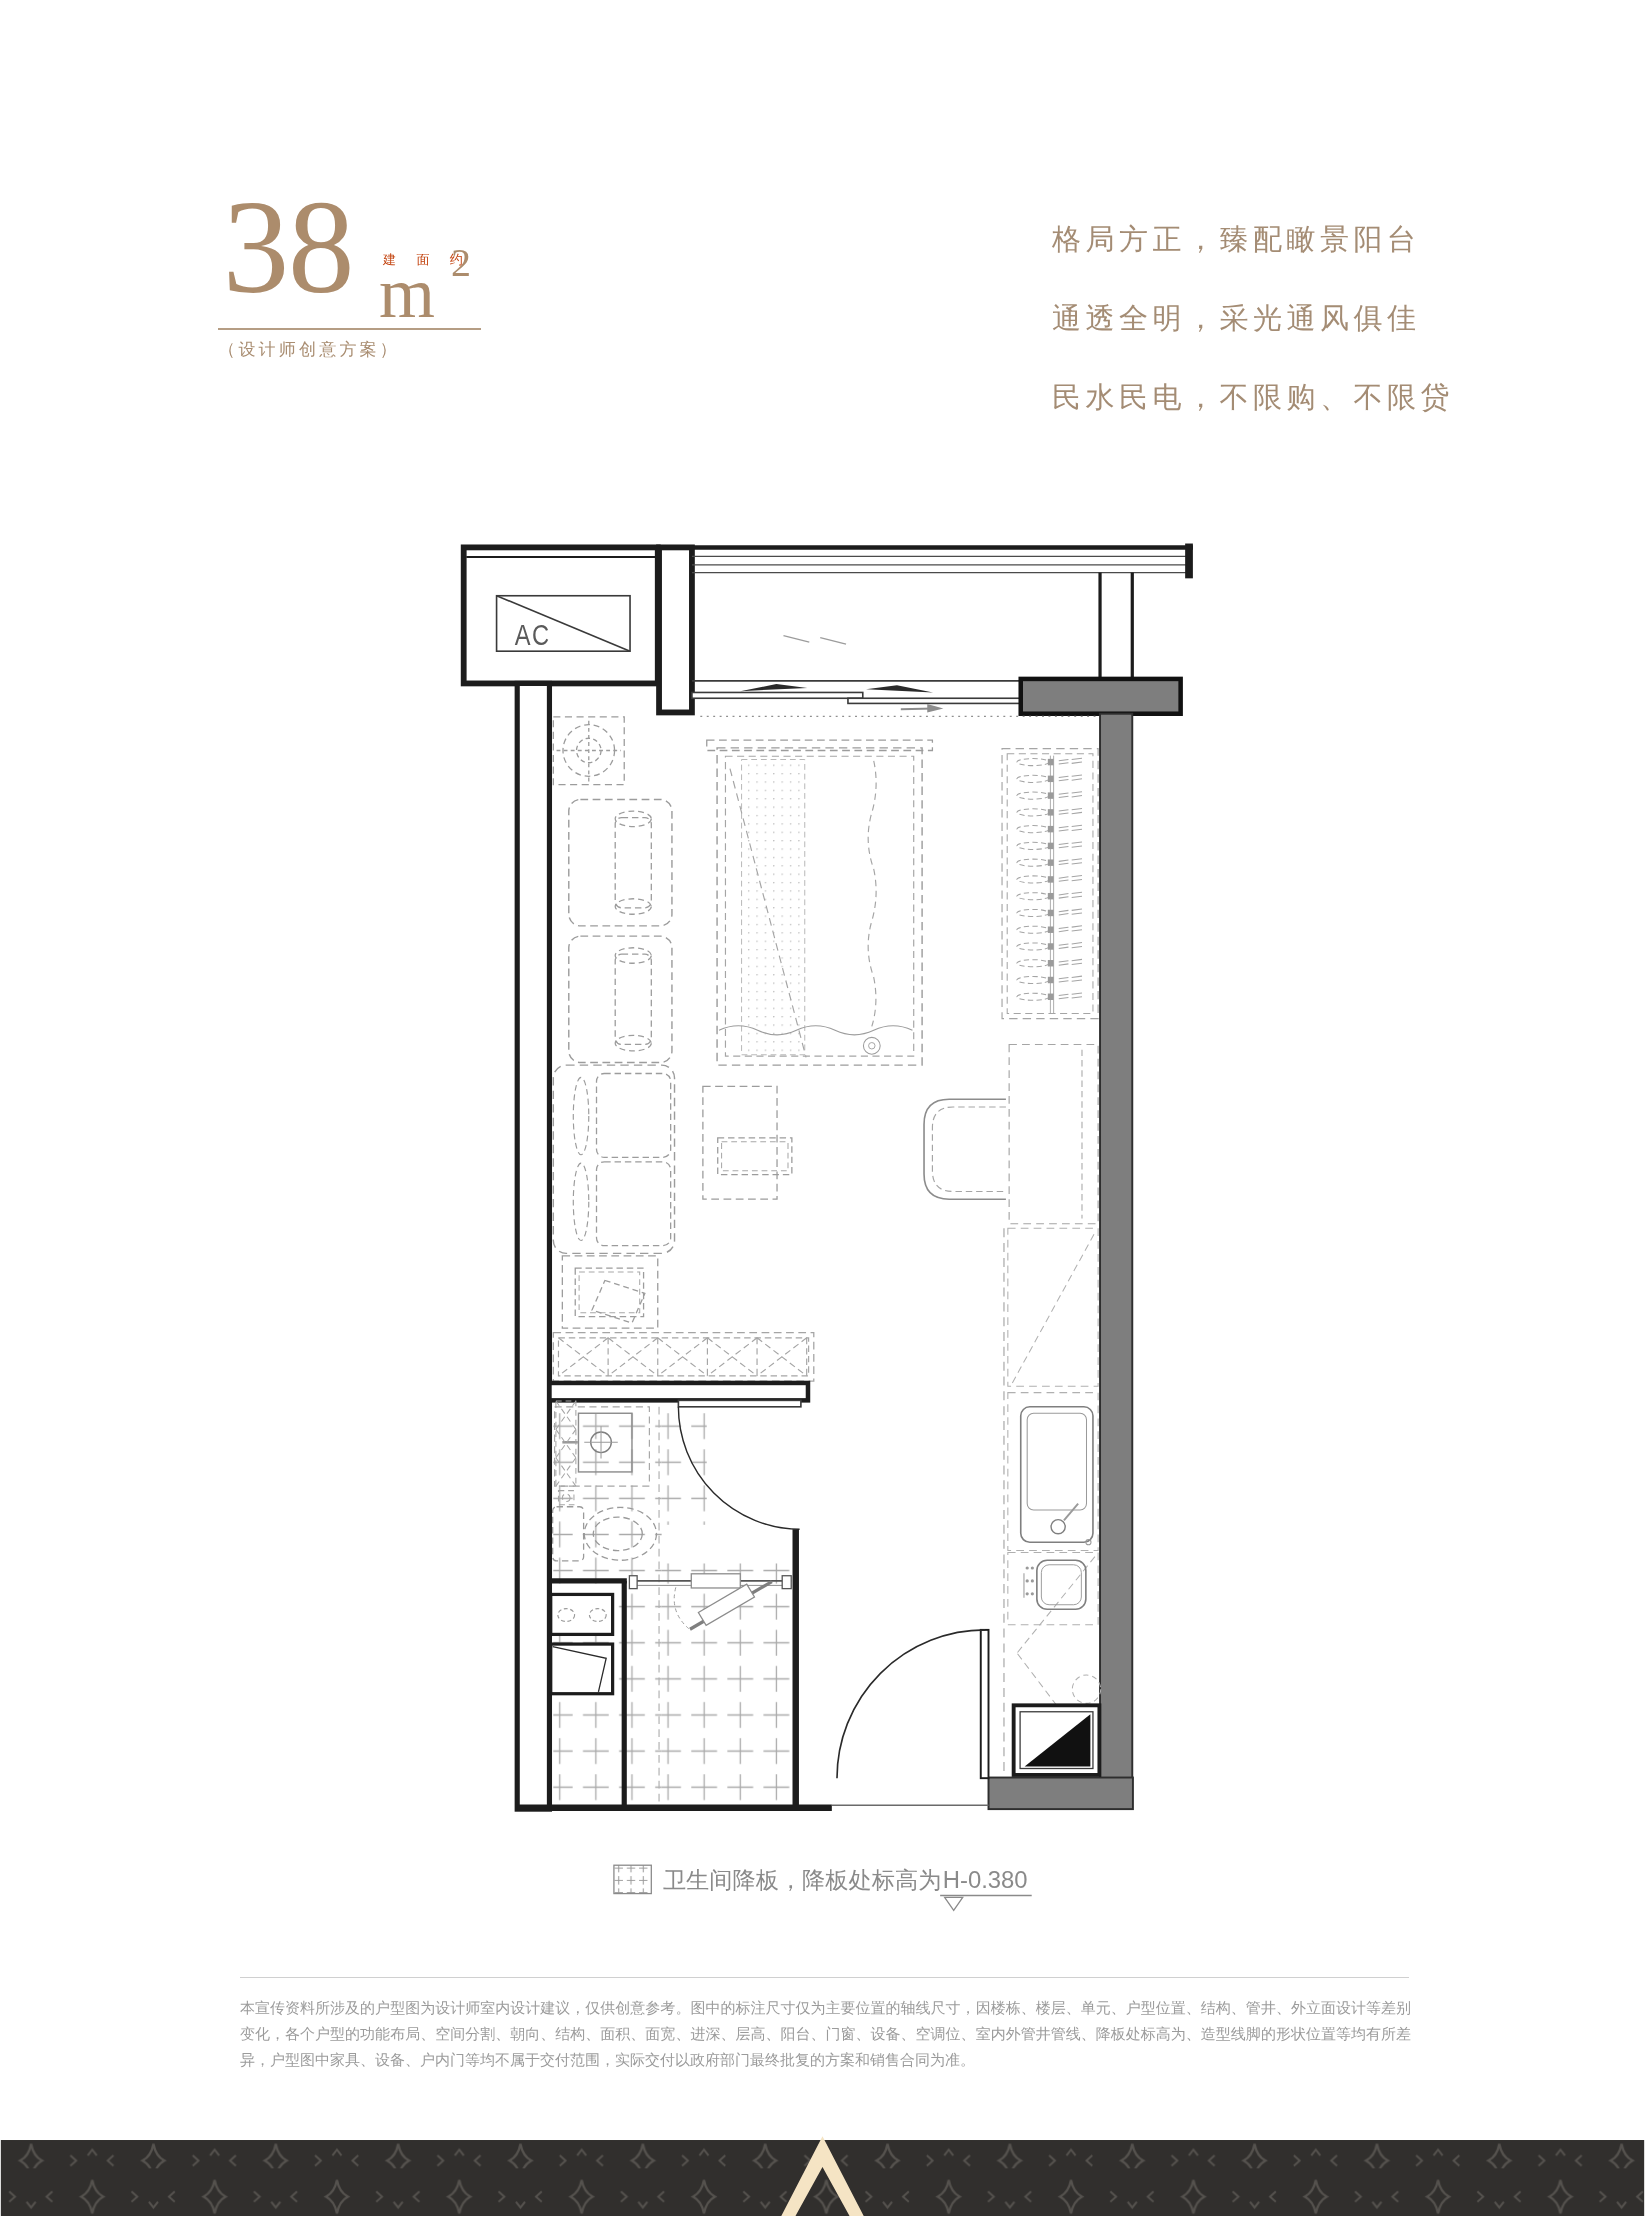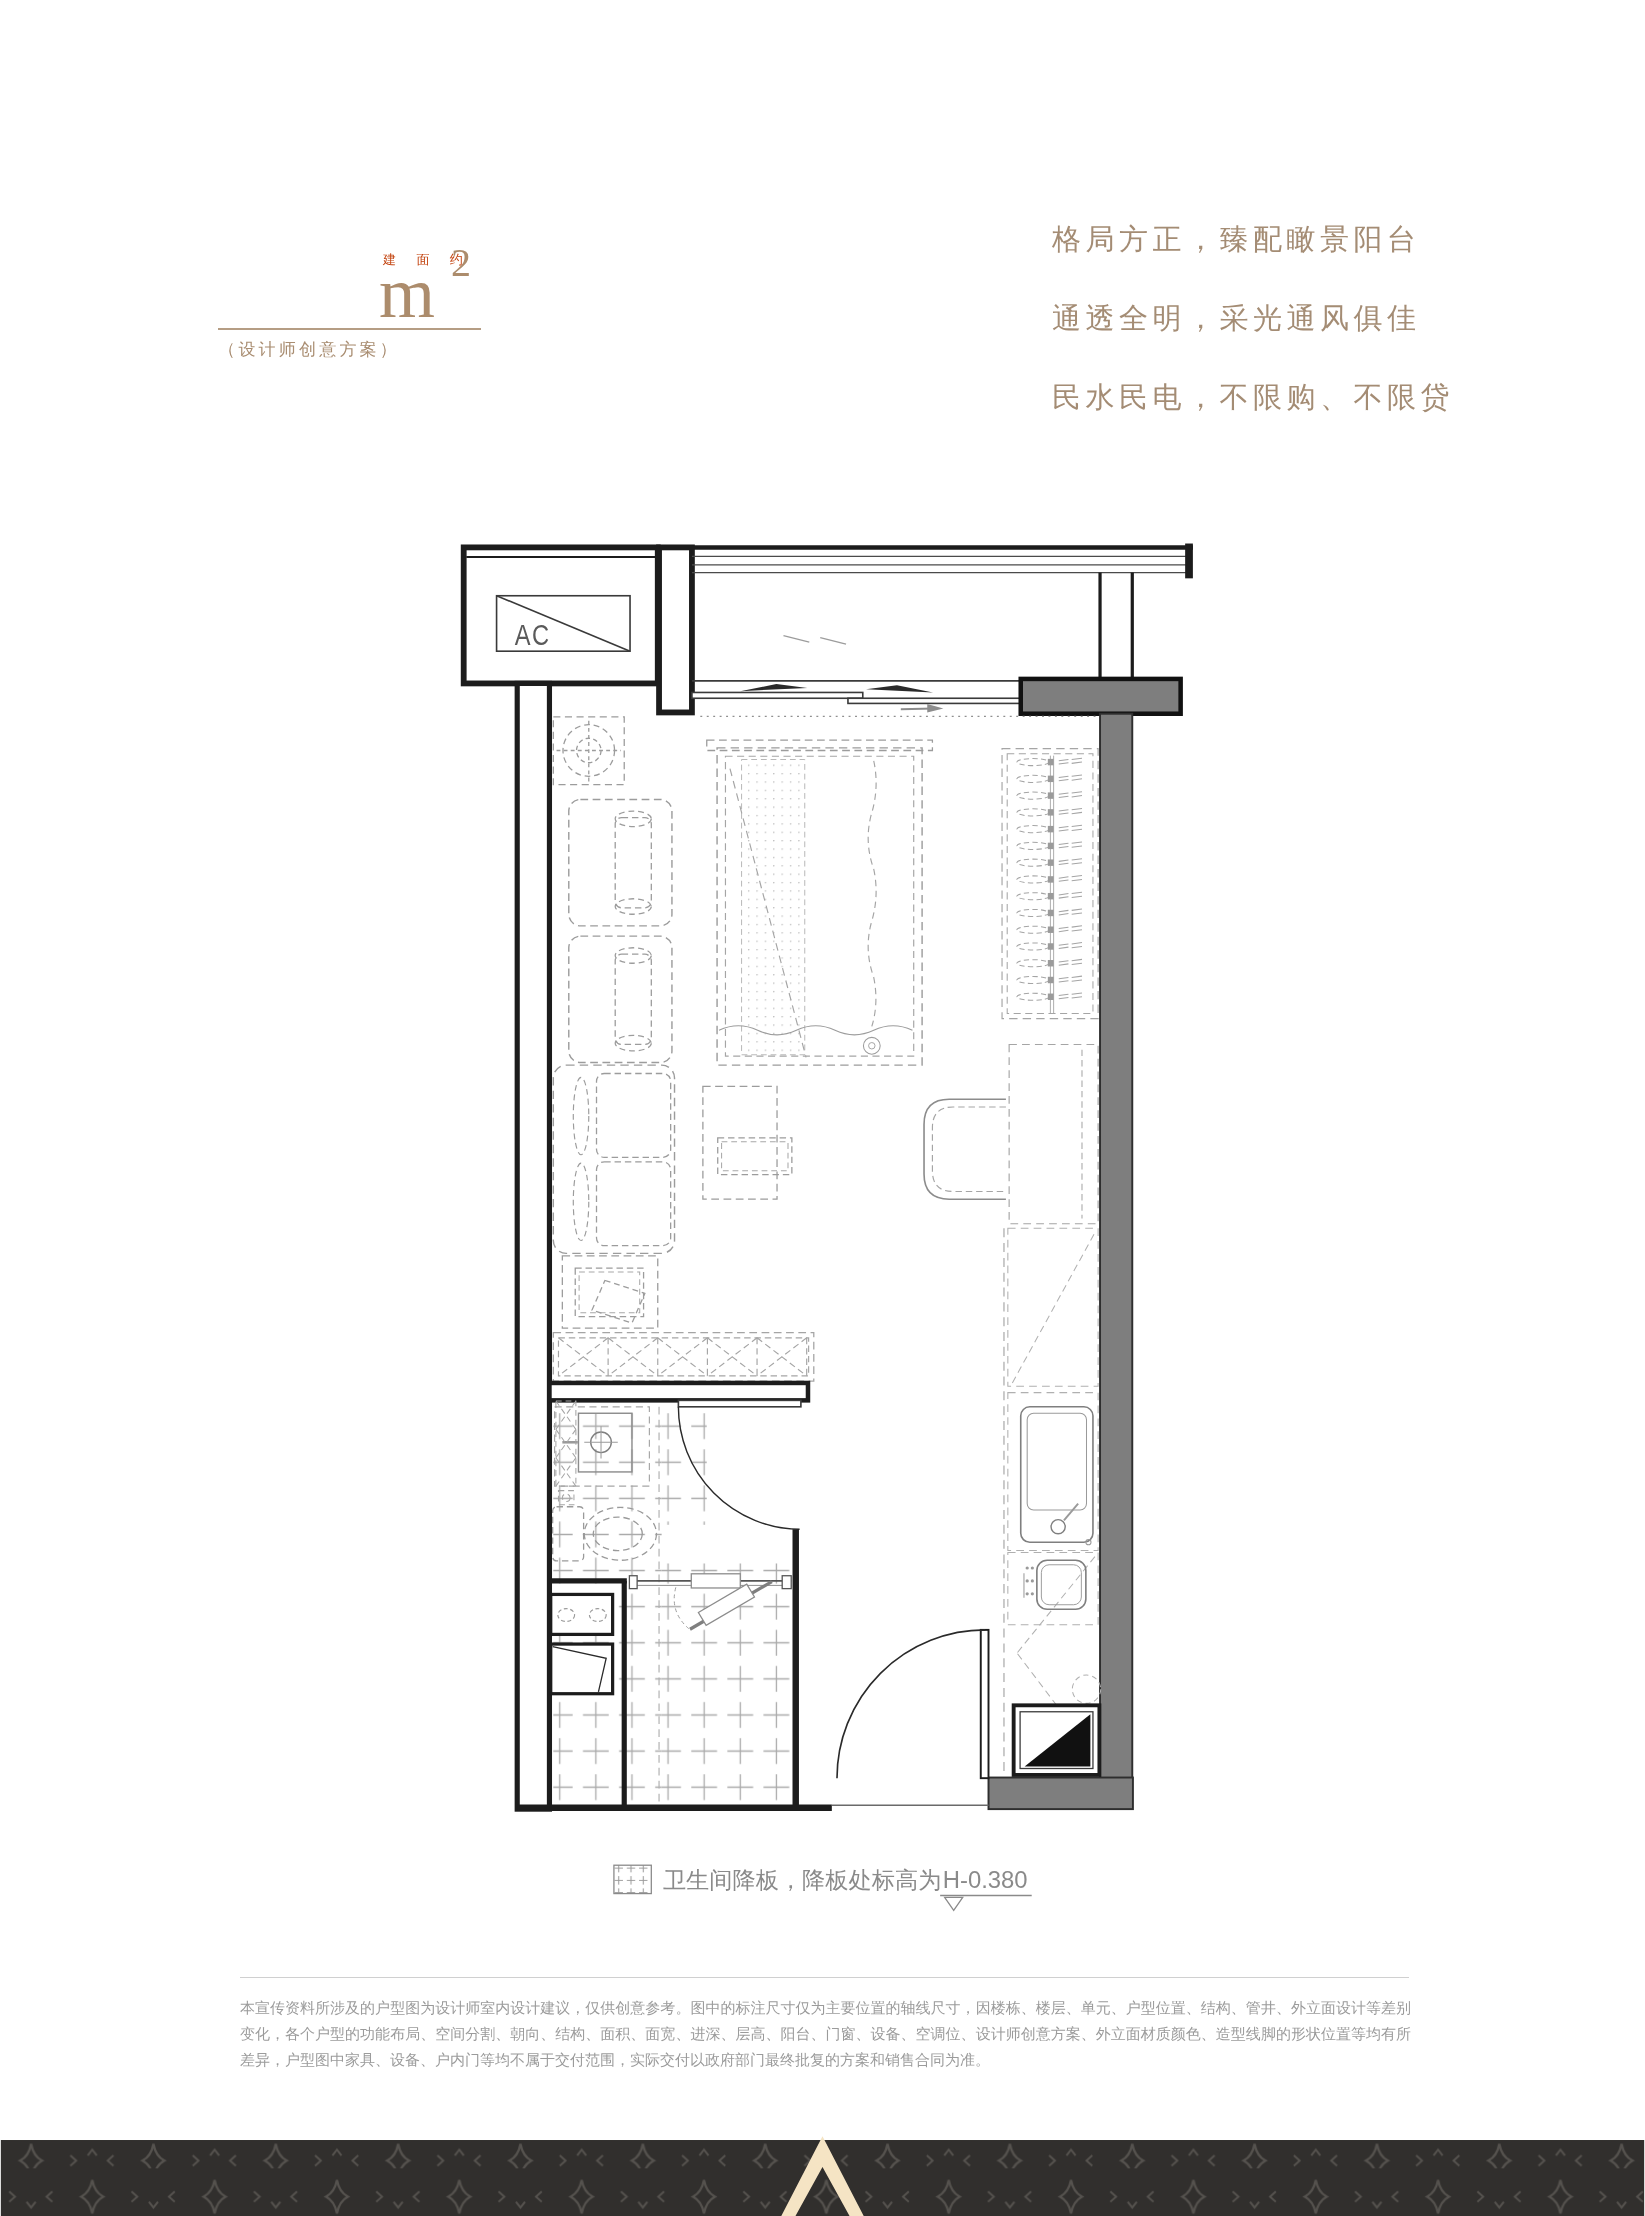--- a/index.html
+++ b/index.html
@@ -31,20 +31,21 @@
   
   .footer{position:absolute;left:0;top:2131px;width:1645px;height:85px;}
   text{user-select:none;}
 </style>
 </head>
 <body>
 
 <div class="page">
 
   <div class="area-block">
+    <div class="area-big">38</div>
     <div class="area-prefix">建 面 约</div>
     <div class="area-unit">m</div>
     <div class="area-sup">2</div>
     <div class="area-divider"></div>
     <div class="area-subtitle">（设计师创意方案）</div>
   </div>
 
   <div class="selling-points">
     <div class="line">格局方正，臻配瞰景阳台</div>
     <div class="line">通透全明，采光通风俱佳</div>
@@ -324,21 +325,21 @@
     <g>
       <rect x="952" y="2893" width="58" height="44" fill="url(#plusPatSmall)" stroke="#8a8a8a" stroke-width="2"></rect>
       <text x="1028" y="2928" font-size="36" fill="#8a8a8a">卫生间降板，降板处标高为</text>
       <text x="1462" y="2928" font-size="37" fill="#8a8a8a">H-0.380</text>
       <line x1="1458" y1="2940" x2="1600" y2="2940" stroke="#8a8a8a" stroke-width="2"></line>
       <polygon points="1465,2943 1493,2943 1479,2963" fill="none" stroke="#8a8a8a" stroke-width="2"></polygon>
     </g>
   </svg>
 
   <div class="disclaimer-rule"></div>
-  <div class="disclaimer">本宣传资料所涉及的户型图为设计师室内设计建议，仅供创意参考。图中的标注尺寸仅为主要位置的轴线尺寸，因楼栋、楼层、单元、户型位置、结构、管井、外立面设计等差别变化，各个户型的功能布局、空间分割、朝向、结构、面积、面宽、进深、层高、阳台、门窗、设备、空调位、设计师创意方案、外立面材质颜色、造型线脚的形状位置等均有所差异，户型图中家具、设备、户内门等均不属于交付范围，实际交付以政府部门最终批复的方案和销售合同为准。</div>
+  <div class="disclaimer">本宣传资料所涉及的户型图为设计师室内设计建议，仅供创意参考。图中的标注尺寸仅为主要位置的轴线尺寸，因楼栋、楼层、单元、户型位置、结构、管井、外立面设计等差别变化，各个户型的功能布局、空间分割、朝向、结构、面积、面宽、进深、层高、阳台、门窗、设备、空调位、室内外管井管线、降板处标高为、造型线脚的形状位置等均有所差异，户型图中家具、设备、户内门等均不属于交付范围，实际交付以政府部门最终批复的方案和销售合同为准。</div>
 
   <svg class="footer" width="1645" height="85" viewBox="0 3306 2552 132">
     <defs>
       <pattern id="motif" width="190" height="116" patternUnits="userSpaceOnUse">
         <g fill="none" stroke="#55524e" stroke-width="3.5">
           <path d="M142,18 Q145.5,37 159,44 Q145.5,51 142,70 Q138.5,51 125,44 Q138.5,37 142,18 Z"></path>
           <path d="M13,36 L22,44 L13,52" stroke-width="3"></path>
           <path d="M80,36 L71,44 L80,52" stroke-width="3"></path>
           <path d="M47,78 Q50.5,97 64,104 Q50.5,111 47,130 Q43.5,111 30,104 Q43.5,97 47,78 Z"></path>
           <path d="M108,96 L117,104 L108,112" stroke-width="3"></path>

